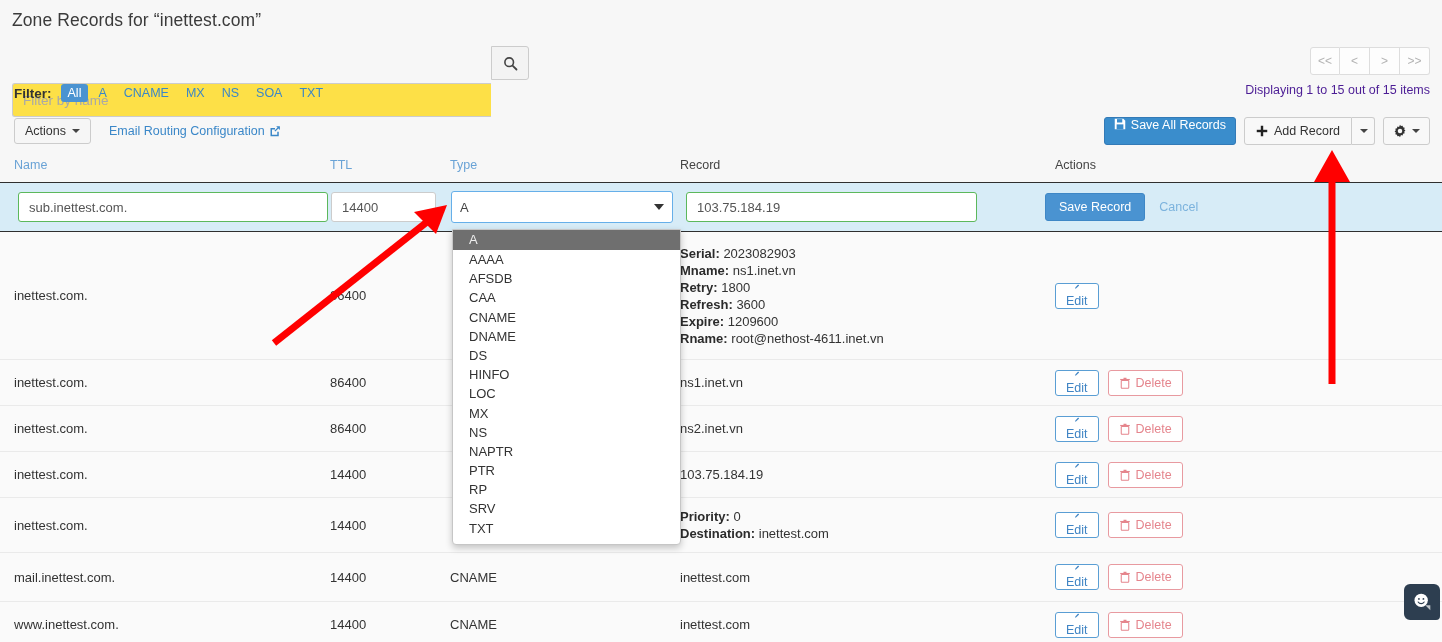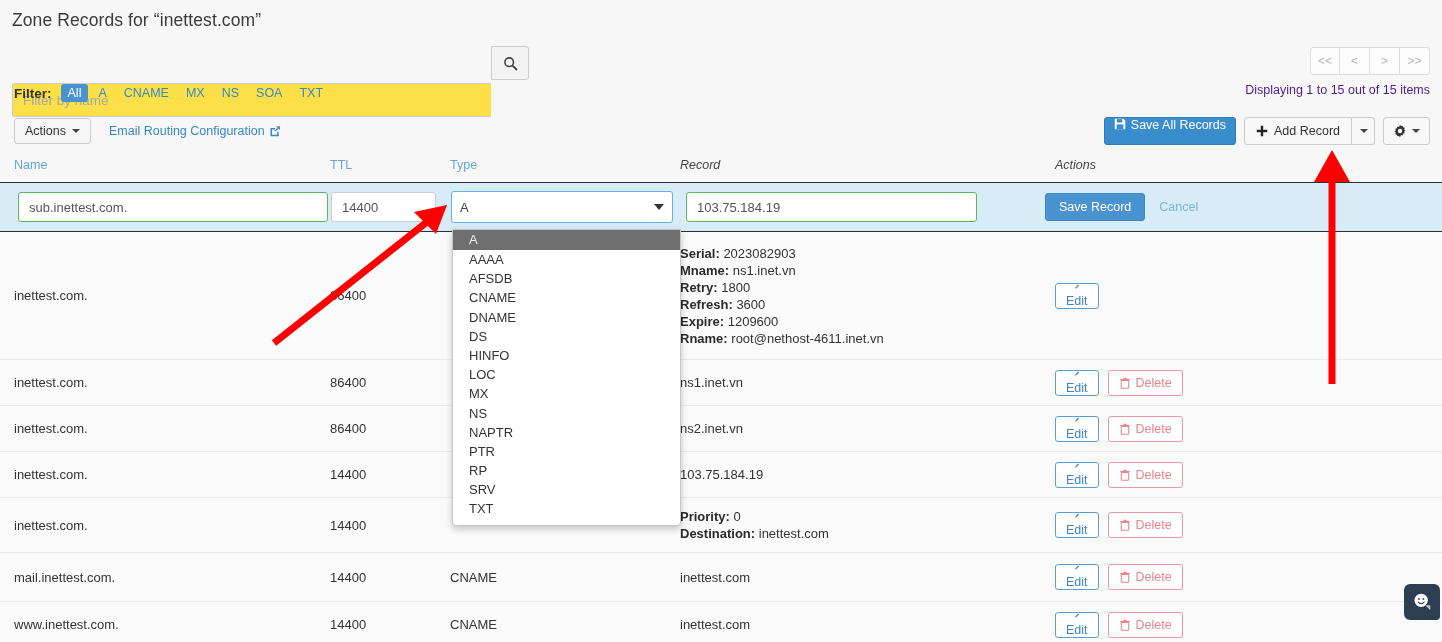--- a/index.html
+++ b/index.html
@@ -123,21 +123,21 @@
     height: 28px; padding: 0 9px;
     background: #f8f8f8; border: 1px solid #ccc; border-radius: 3px;
     cursor: pointer; display: flex; align-items: center; gap: 3px;
   }
 
   
   .table { position: absolute; left: 0; top: 158px; width: 1442px; }
   .thead { display: flex; height: 24px; padding: 0 14px; align-items: flex-start; }
   .th { font-size: 12.5px; }
   .th.link { color: #6aa3d6; cursor: pointer; }
-  .th.plain { color: #444; font-style: italic; }
+  .th.plain { color: #444; }
   .col-name { width: 316px; }
   .col-ttl  { width: 120px; }
   .col-type { width: 230px; }
   .col-rec  { width: 375px; }
   .col-act  { width: 340px; }
 
   
   .edit-row {
     display: flex; align-items: center;
     background: #d7ecf7; height: 50px;
@@ -482,20 +482,21 @@
           </div>
         </div>
       </div>
   </div>
 
   <div class="dropdown">
     <div id="dd-container">
         <div class="dd-opt sel">A</div>
         <div class="dd-opt">AAAA</div>
         <div class="dd-opt">AFSDB</div>
+        <div class="dd-opt">CAA</div>
         <div class="dd-opt">CNAME</div>
         <div class="dd-opt">DNAME</div>
         <div class="dd-opt">DS</div>
         <div class="dd-opt">HINFO</div>
         <div class="dd-opt">LOC</div>
         <div class="dd-opt">MX</div>
         <div class="dd-opt">NS</div>
         <div class="dd-opt">NAPTR</div>
         <div class="dd-opt">PTR</div>
         <div class="dd-opt">RP</div>

